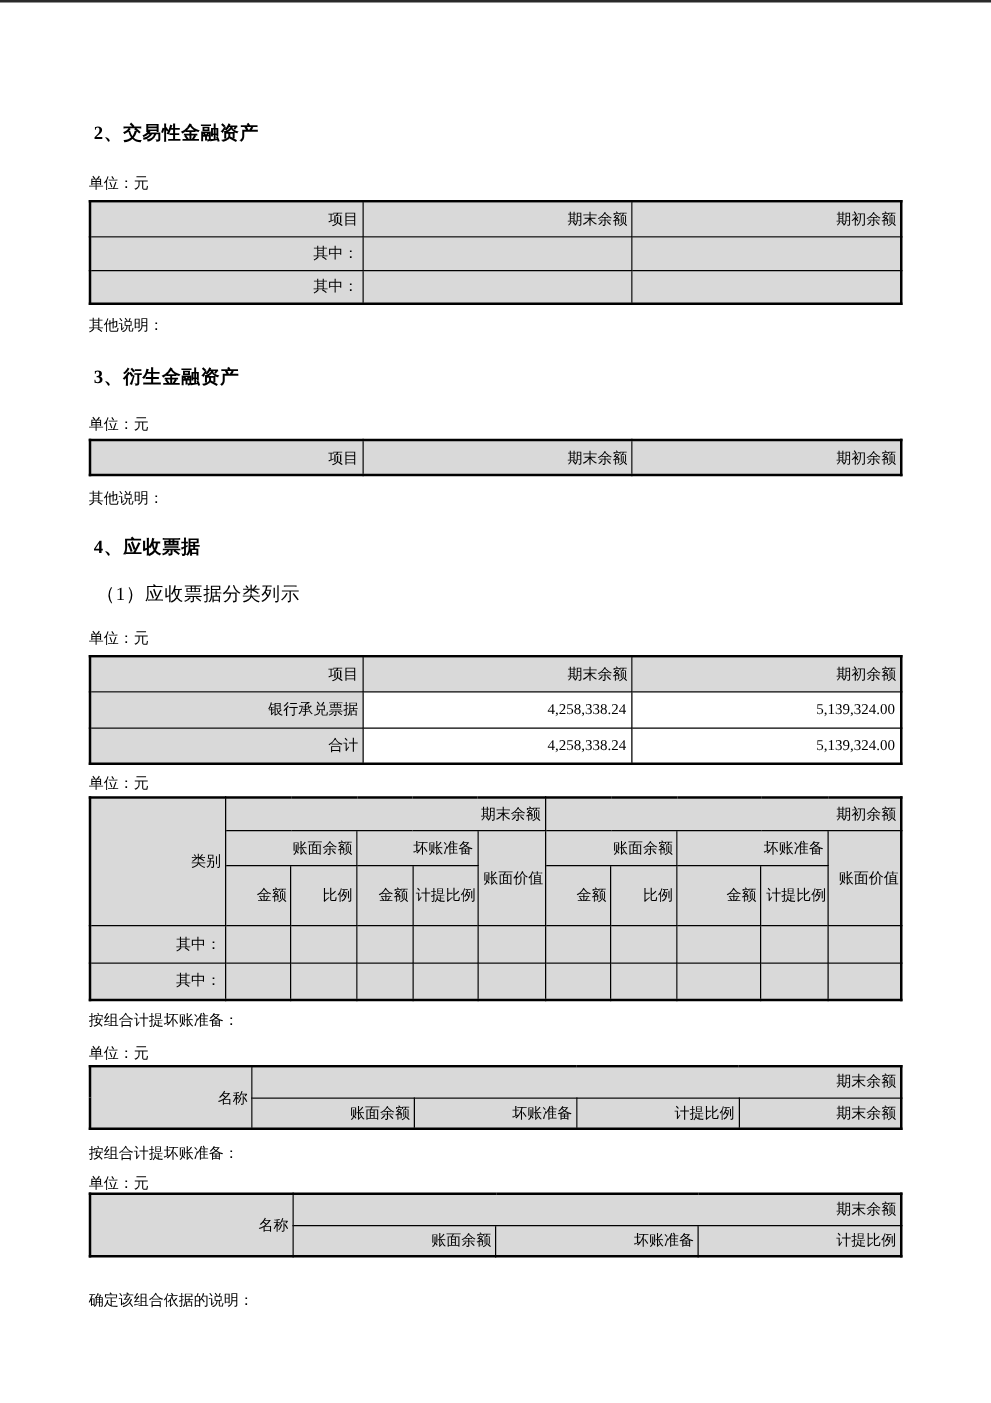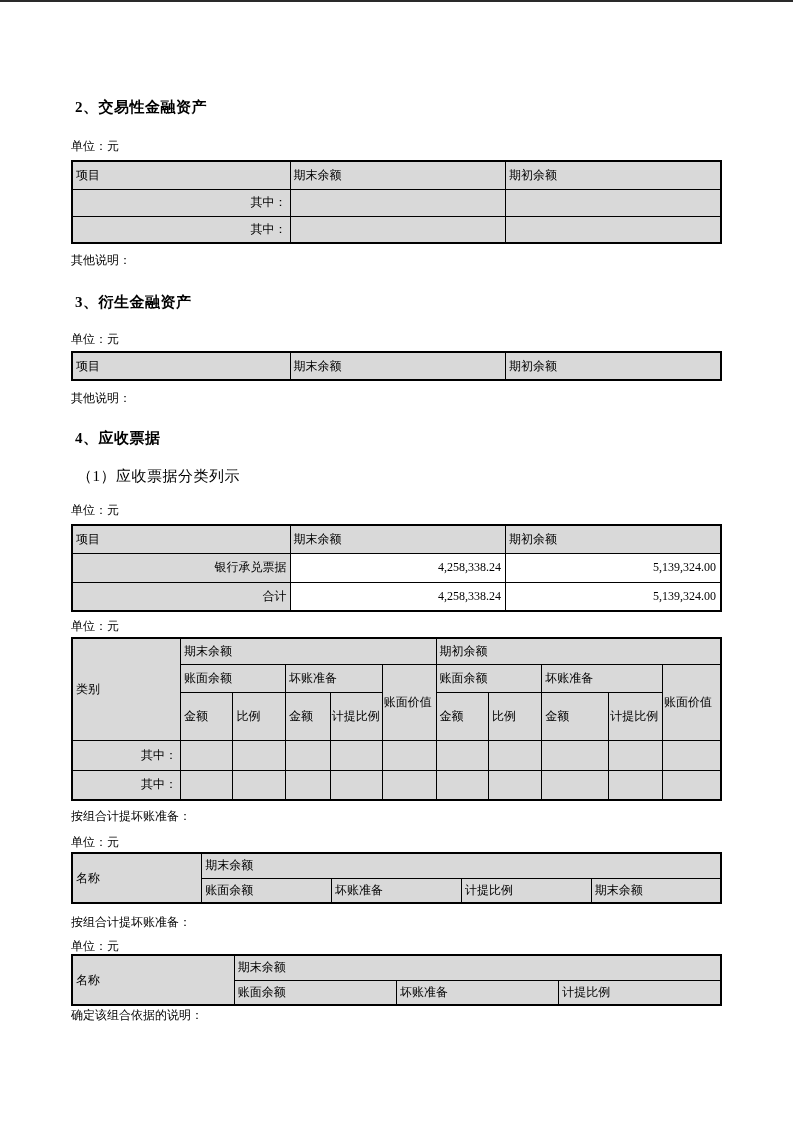--- a/index.html
+++ b/index.html
@@ -39,21 +39,21 @@
     border: 2px solid #000;
   }
   table.t td {
     border: 1px solid #000;
     font-size: 12px;
     vertical-align: middle;
     padding: 1px 3px;
     overflow: hidden;
   }
   .gray { background: #d9d9d9; }
-  .c { text-align: left; }
+  .c { text-align: right; }
   .lbl { text-align: right; padding-left: 10px !important; }
   .num { text-align: right; background: #ffffff; padding-right: 4px !important; }
 
   .r28 { height: 28px; } .r27 { height: 27px; } .r29 { height: 29px; }
   .r26 { height: 26px; } .r48 { height: 48px; } .r25 { height: 25px; }
   .r30 { height: 30px; }
 
   .mt-unit1 { margin-top: 21px; }
   .mt-table1 { margin-top: 6px; }
   .mt-note1 { margin-top: 9px; }
@@ -65,21 +65,21 @@
   .mt-unit3 { margin-top: 16px; }
   .mt-table3 { margin-top: 6px; }
   .mt-unit4 { margin-top: 6px; }
   .mt-table4 { margin-top: 3px; }
   .mt-note3 { margin-top: 8px; }
   .mt-unit5 { margin-top: 10px; }
   .mt-table5 { margin-top: 2px; }
   .mt-note4 { margin-top: 11px; }
   .mt-unit6 { margin-top: 8px; }
   .mt-table6 { margin-top: 0px; }
-  .mt-note5 { margin-top: 2px; }
+  .mt-note5 { margin-top: 27px; }
 </style>
 </head>
 <body>
 
 <div class="page-top-edge"></div>
 
 <div class="content">
 
   <div class="sec-heading">2、交易性金融资产</div>
   <div class="unit-label mt-unit1">单位：元</div>

